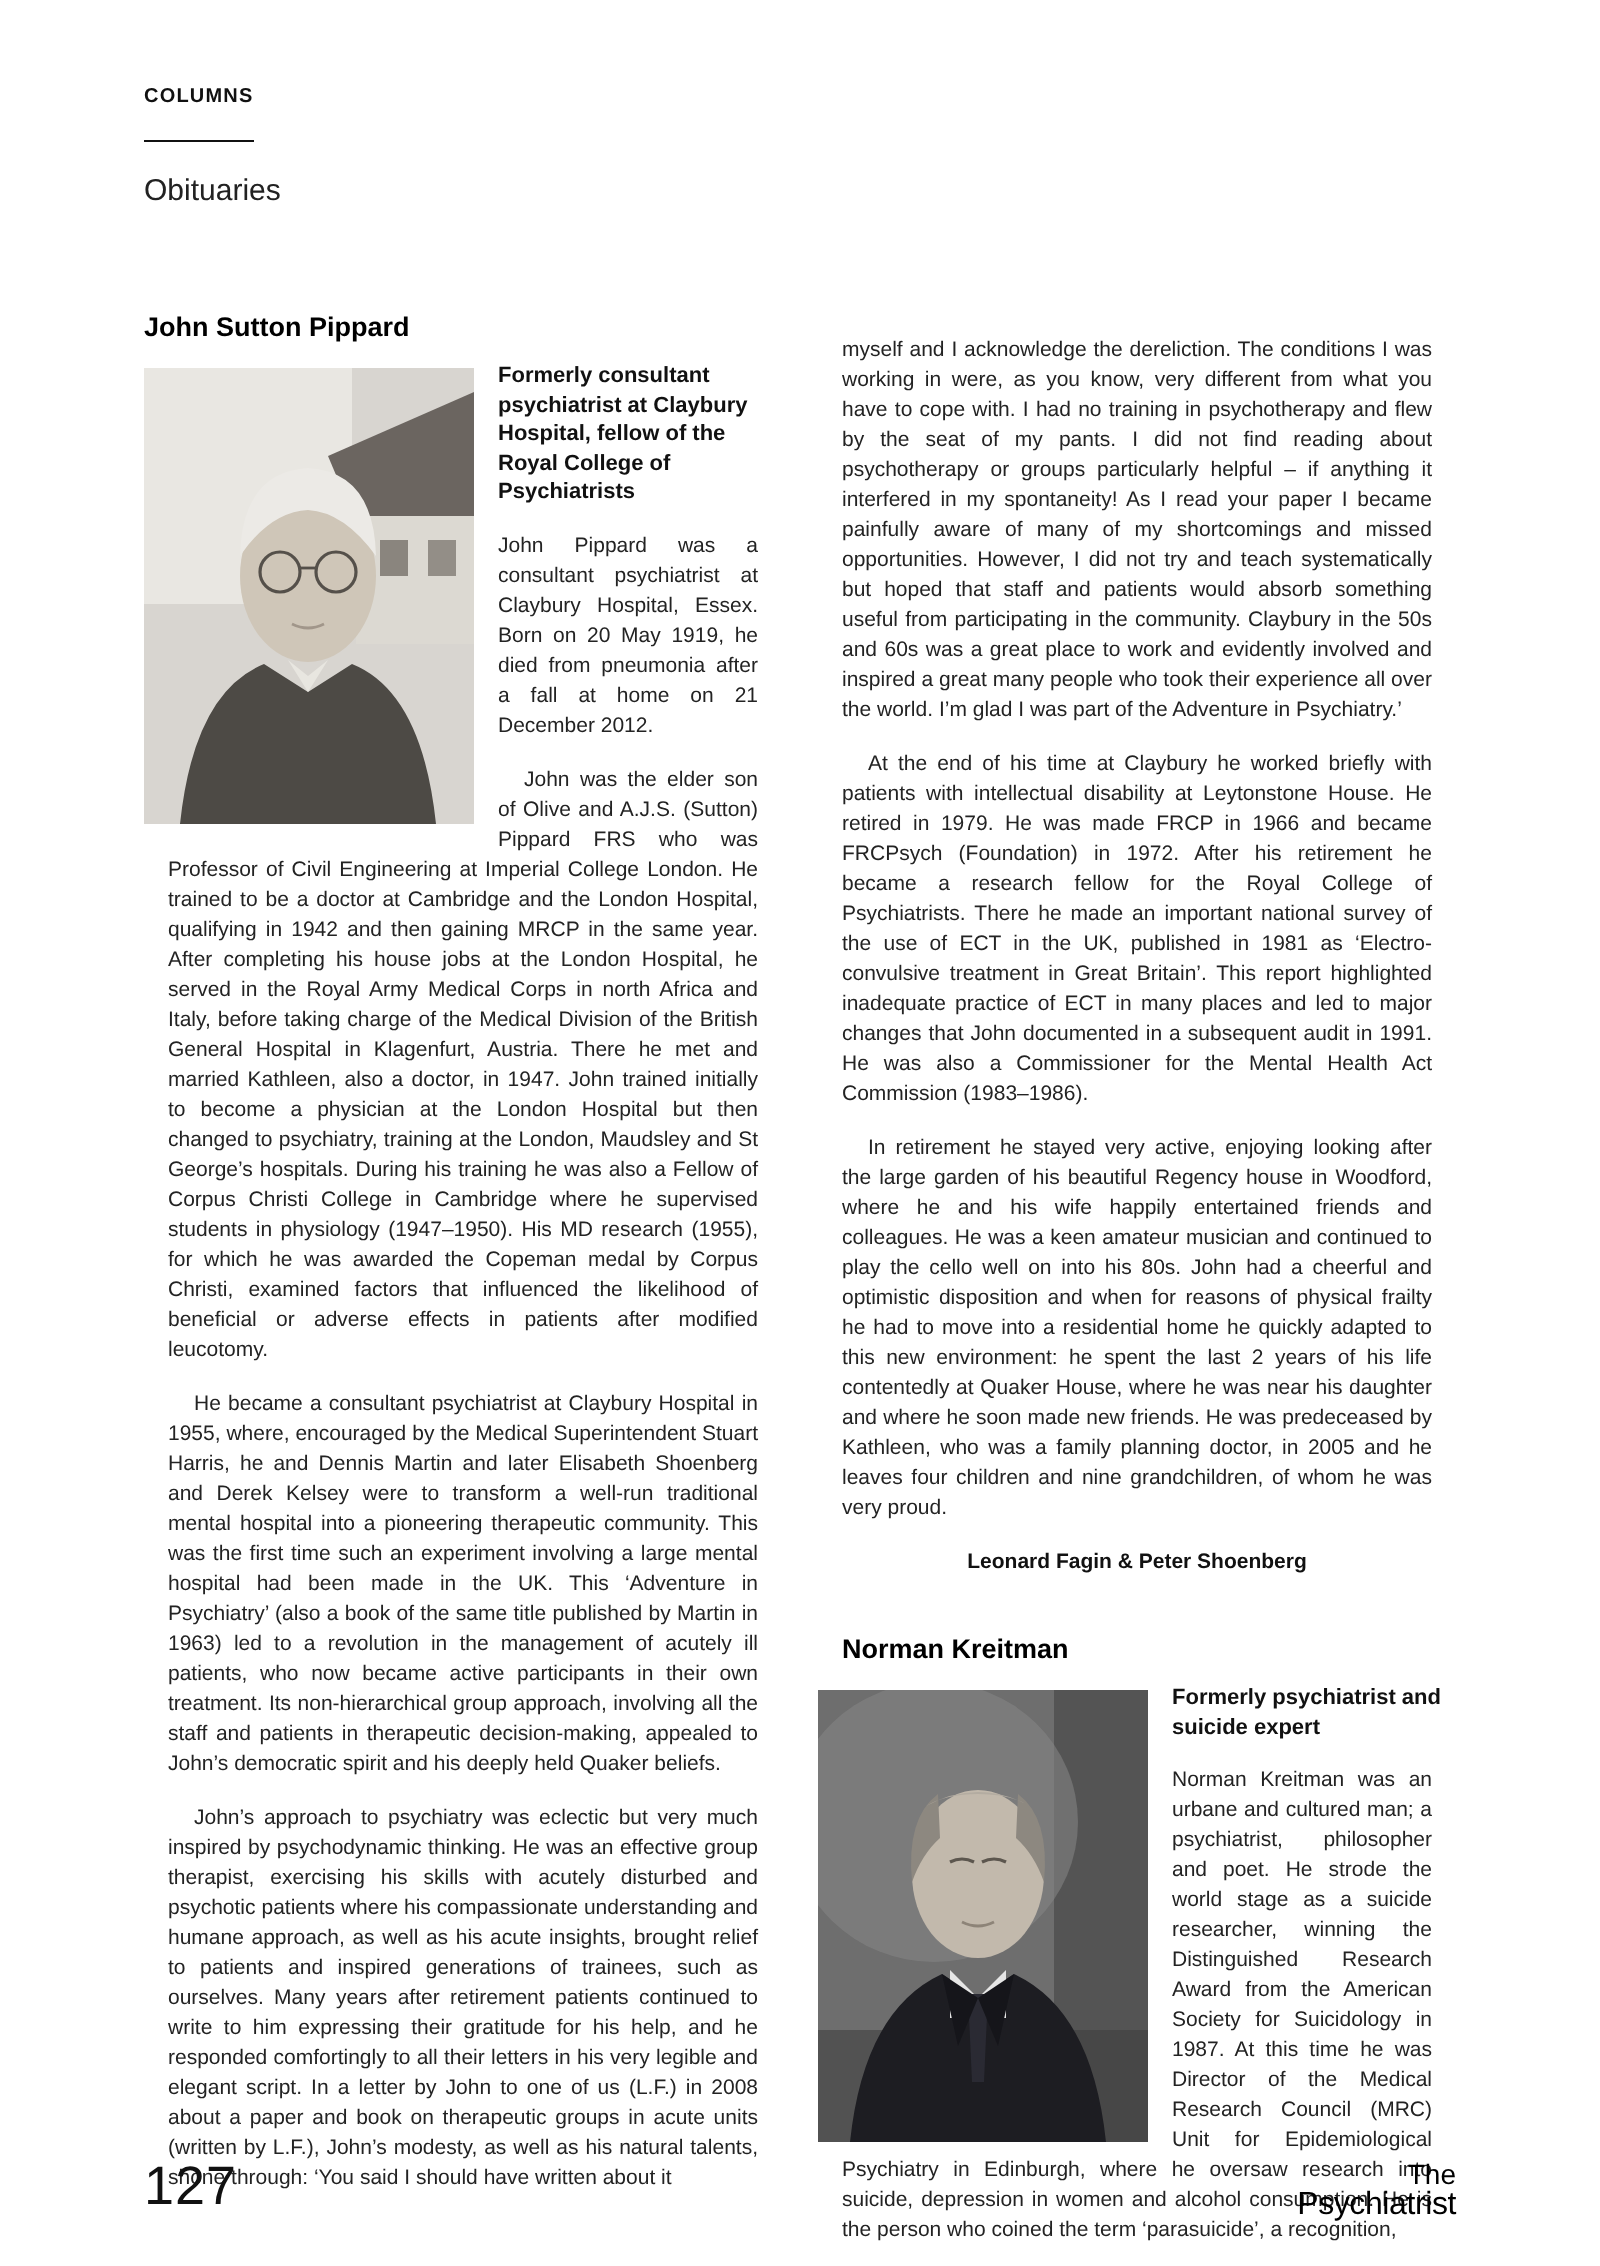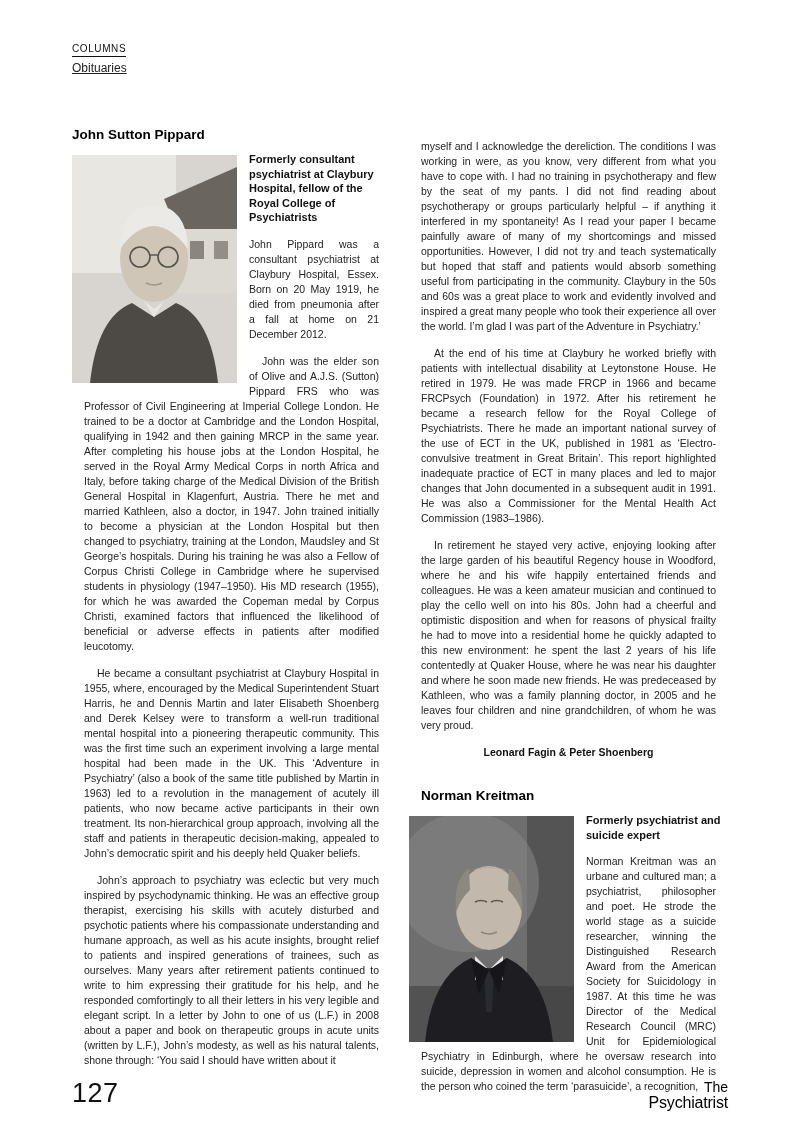--- a/index.html
+++ b/index.html
@@ -10,26 +10,26 @@
     background:#ffffff;
     box-sizing:border-box;
     padding:38px 72px 0 72px;
     font-family:"Liberation Sans", sans-serif;
     color:#1e1e1e;
     overflow:hidden;
   }
   
   .hdr-section {
     display:inline-block;
-    font-size:10px; font-weight:normal; letter-spacing:0.6px;
+    font-size:10px; font-weight:bold; letter-spacing:0.6px;
     color:#111;
     border-bottom:1.5px solid #111;
-    padding-bottom:2px;
+    padding-bottom:16px;
   }
-  .hdr-subsection { font-size:12px; color:#222; margin-top:4px;text-decoration:underline; }
+  .hdr-subsection { font-size:15px; color:#222; margin-top:16px; }
 
   
   .columns { display:flex; gap:18px; margin-top:52px; }
   .col {
     width:319px;
     font-size:10.5px;
     line-height:15px;
     text-align:justify;
     color:#232323;
   }

